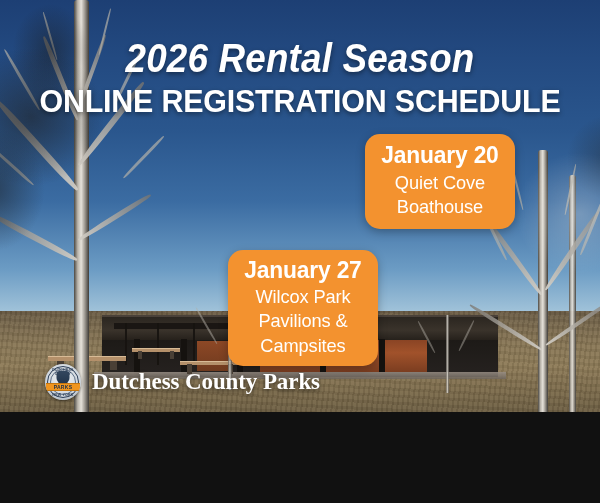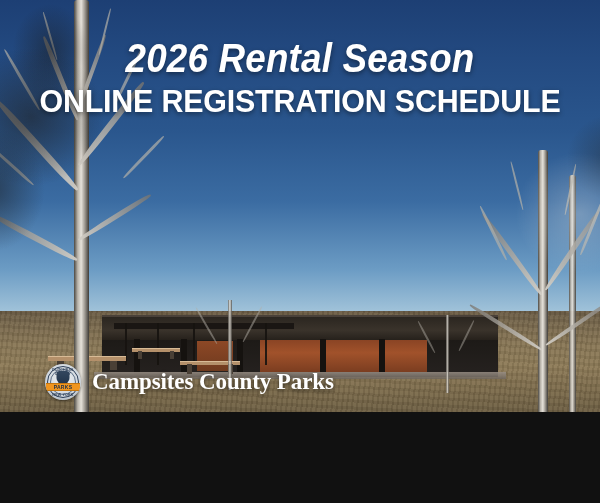--- a/index.html
+++ b/index.html
@@ -351,30 +351,41 @@
     <div class="canopy-right"></div>
   </div>
 
   <div class="content">
 
     <div class="title">2026 Rental Season</div>
 
     <div class="subtitle">ONLINE REGISTRATION SCHEDULE</div>
 
 
-
+    <div class="card" id="card-2">
+      <div class="date">January 20</div>
+      <div class="place">Quiet Cove</div>
+      <div class="place">Boathouse</div>
+    </div>
+
+    <div class="card" id="card-3">
+      <div class="date">January 27</div>
+      <div class="place">Wilcox Park</div>
+      <div class="place">Pavilions &amp;</div>
+      <div class="place">Campsites</div>
+    </div>
 
     <div class="footer">
       <div class="logo">
         <div class="ring"></div>
         <div class="ring2"></div>
         <div class="arc-top">DUTCHESS COUNTY</div>
         <div class="crest"></div>
         <div class="banner">
           <span>PARKS</span>
         </div>
         <div class="arc-bot">NEW YORK</div>
       </div>
-      <div class="brand">Campsites County Parks</div>
+      <div class="brand">Dutchess County Parks</div>
     </div>
 
   </div>
 </div>
 
 </body></html>

